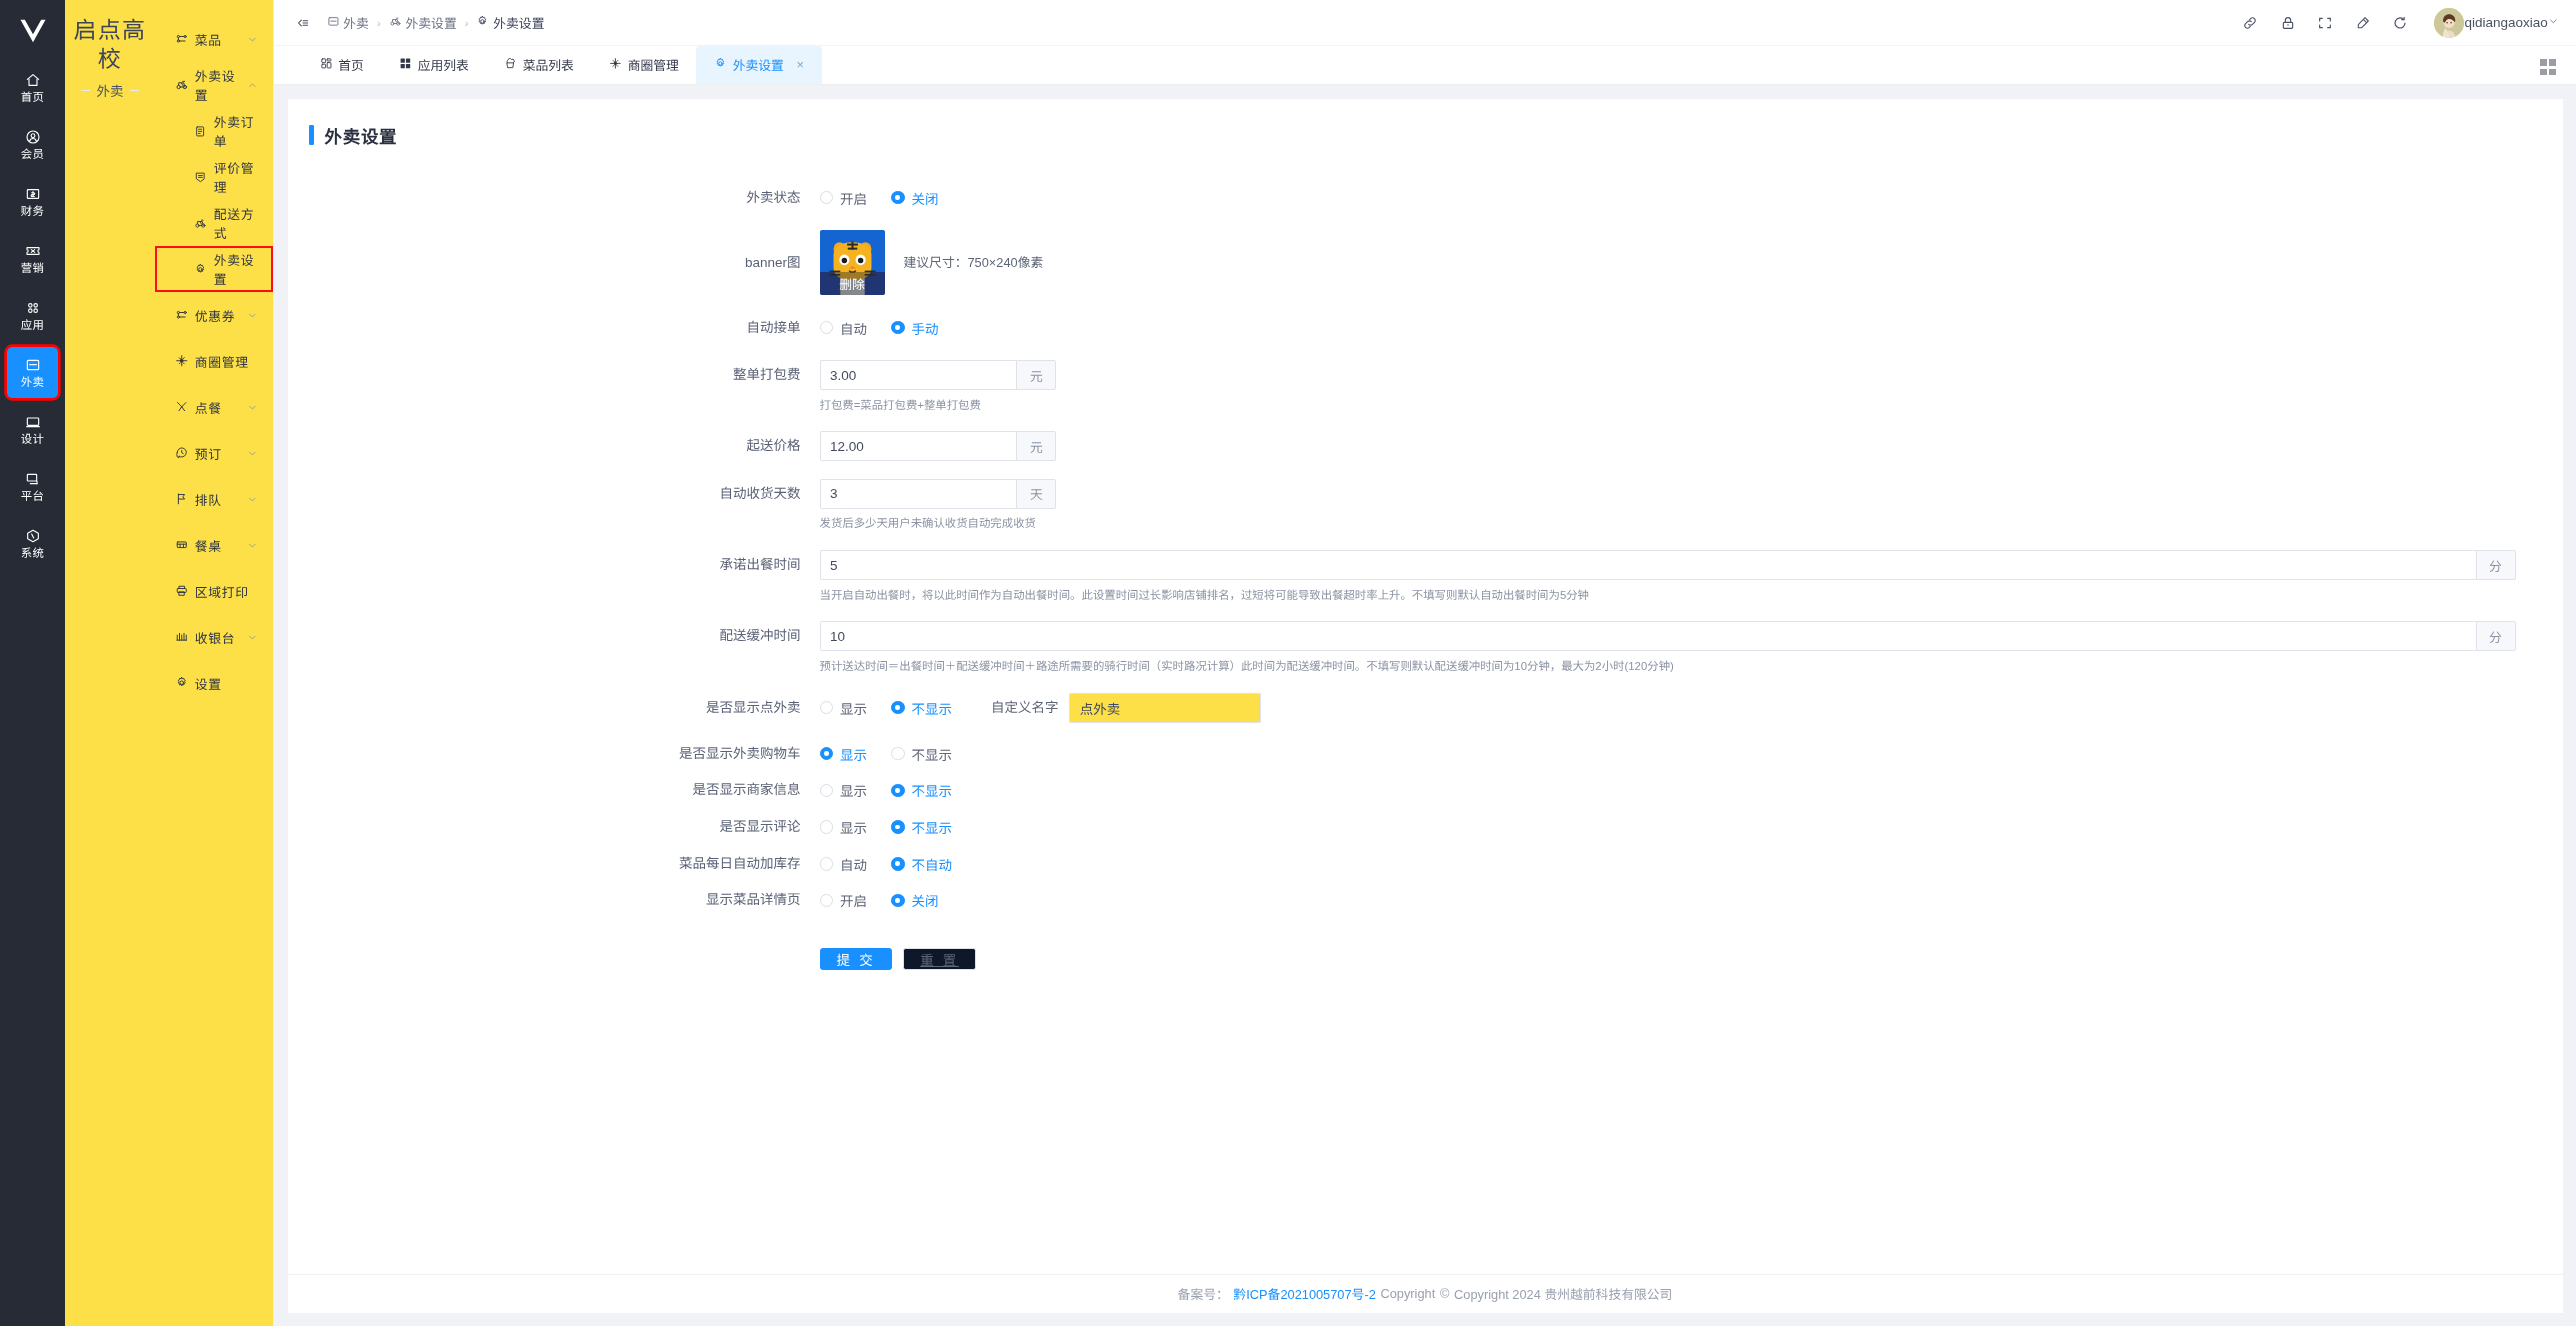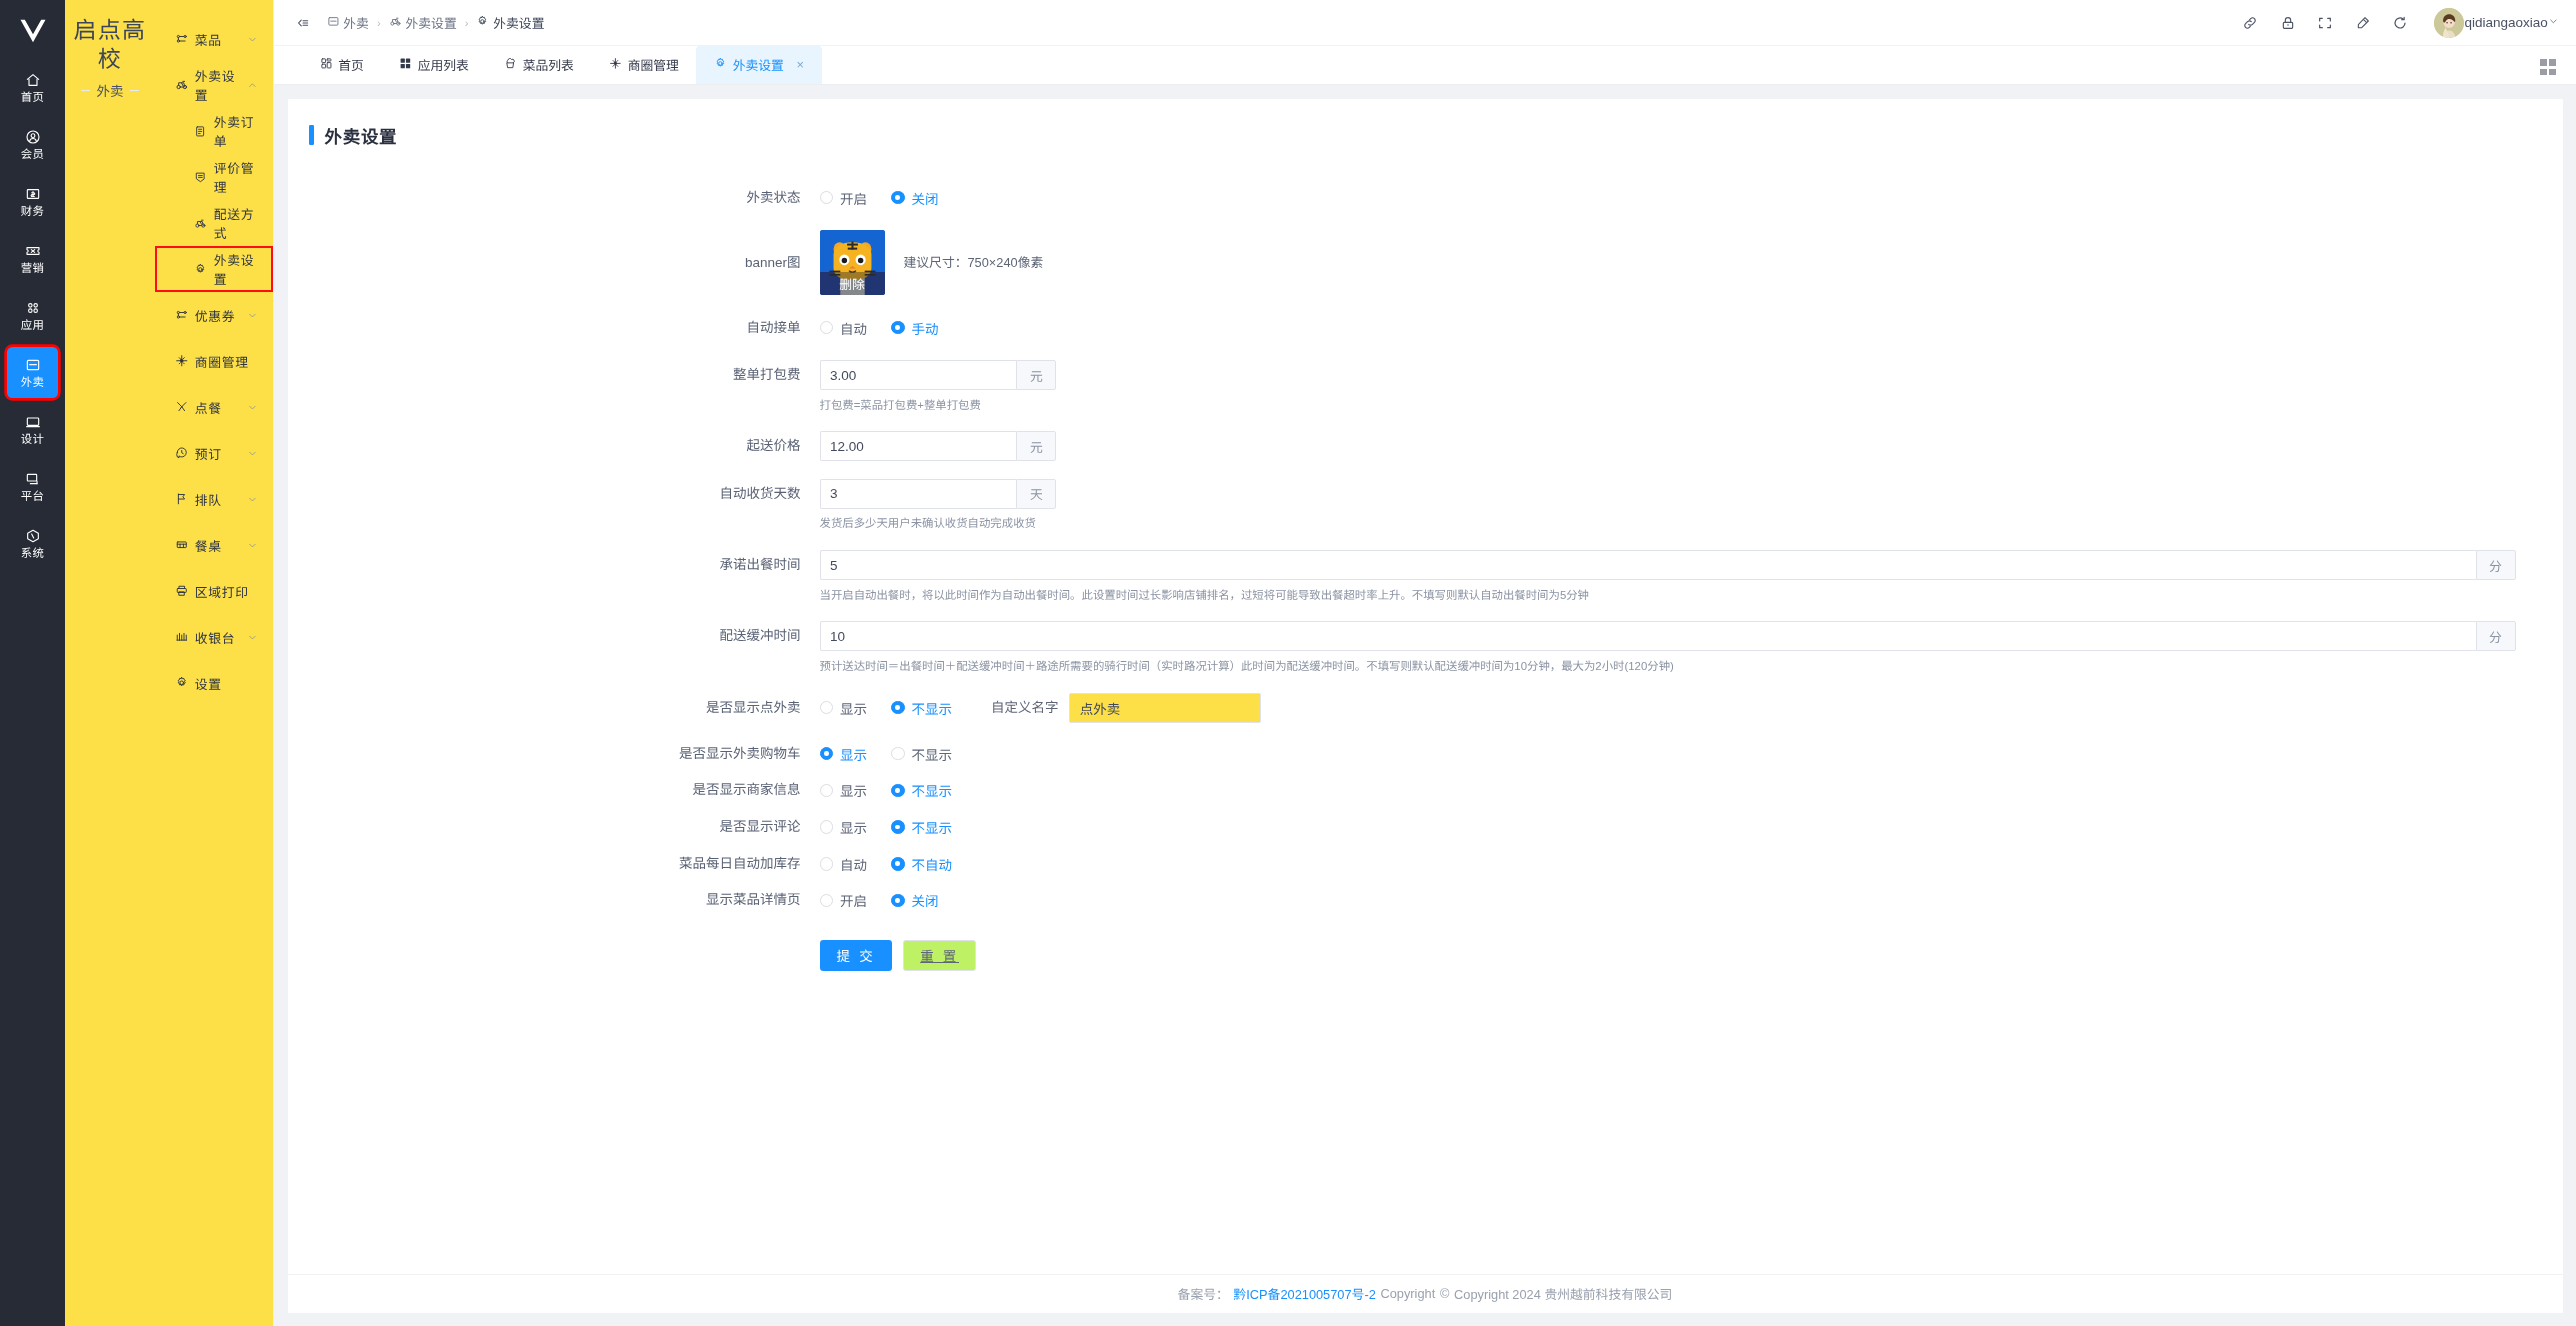--- a/index.html
+++ b/index.html
@@ -170,26 +170,26 @@
   .banner-del {
     position: absolute; left: 0; right: 0; bottom: 0; height: 23px;
     background: rgba(40,40,40,0.42); color: #fff; font-size: 12.8px;
     display: flex; align-items: center; justify-content: center;
   }
   .banner-hint { font-size: 12.8px; color: #5d6577; margin-left: 19px; line-height: 65px; }
 
   
   .btn-row { display: flex; gap: 10.8px; margin-top: 6.7px; }
   .btn {
-    height: 31px; padding: 0 16px; border-radius: 2.7px; font-size: 13.5px;
+    height: 22px; padding: 0 16px; border-radius: 2.7px; font-size: 13.5px;
     cursor: pointer; font-family: inherit; letter-spacing: 2.7px;
-    display: flex; align-items: center; justify-content: center;
+    display: flex; align-items: center; justify-content: center; margin-top: 8px;
   }
   .btn-primary { background: #1890ff; color: #fff; border: 0.7px solid #1890ff; }
-  .btn-default { background: #bef264; color: #5d6577; border: 0.7px solid #dfe3e9; text-decoration: underline; }
+  .btn-default { background: #0f172a; color: #5d6577; border: 0.7px solid #dfe3e9; text-decoration: underline; }
 
   
   .footer {
     height: 39px; display: flex; align-items: center; justify-content: center;
     font-size: 12.8px; color: #9aa1ae; background: #fff; margin: 0 13.5px 13.5px 13.5px;
     border-top: 0.7px solid #f0f1f4; gap: 4.7px;
   }
   .footer a { color: #1890ff; text-decoration: none; }
 </style>
 </head>

